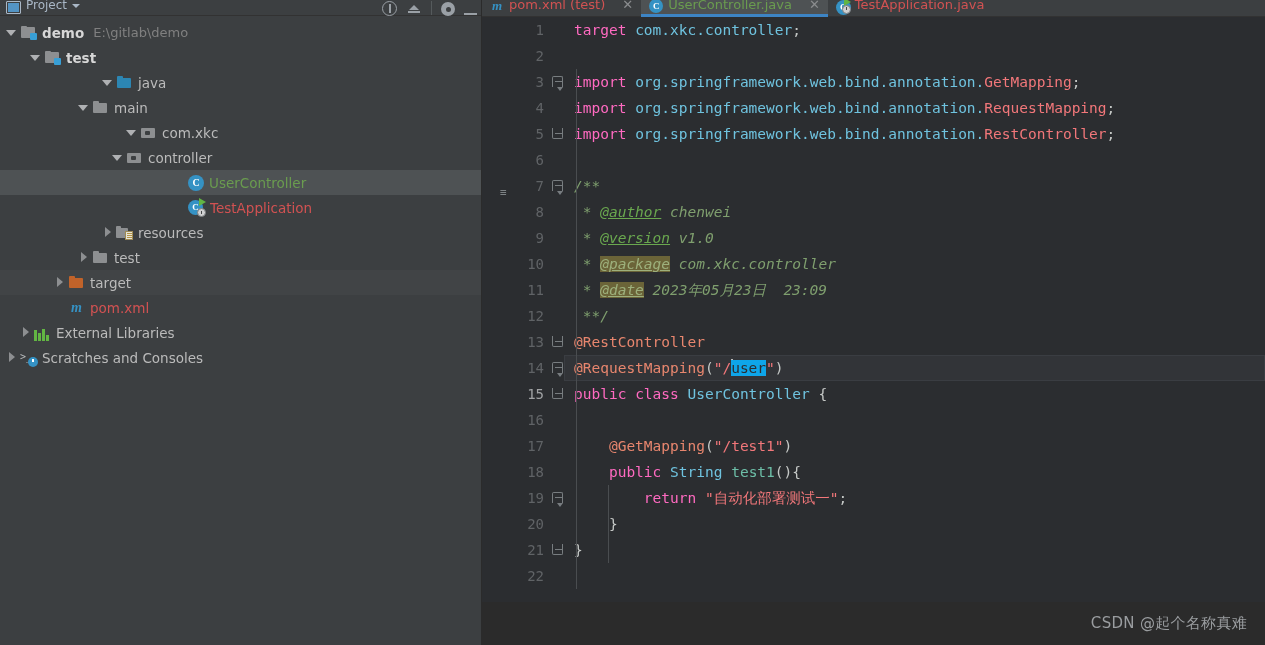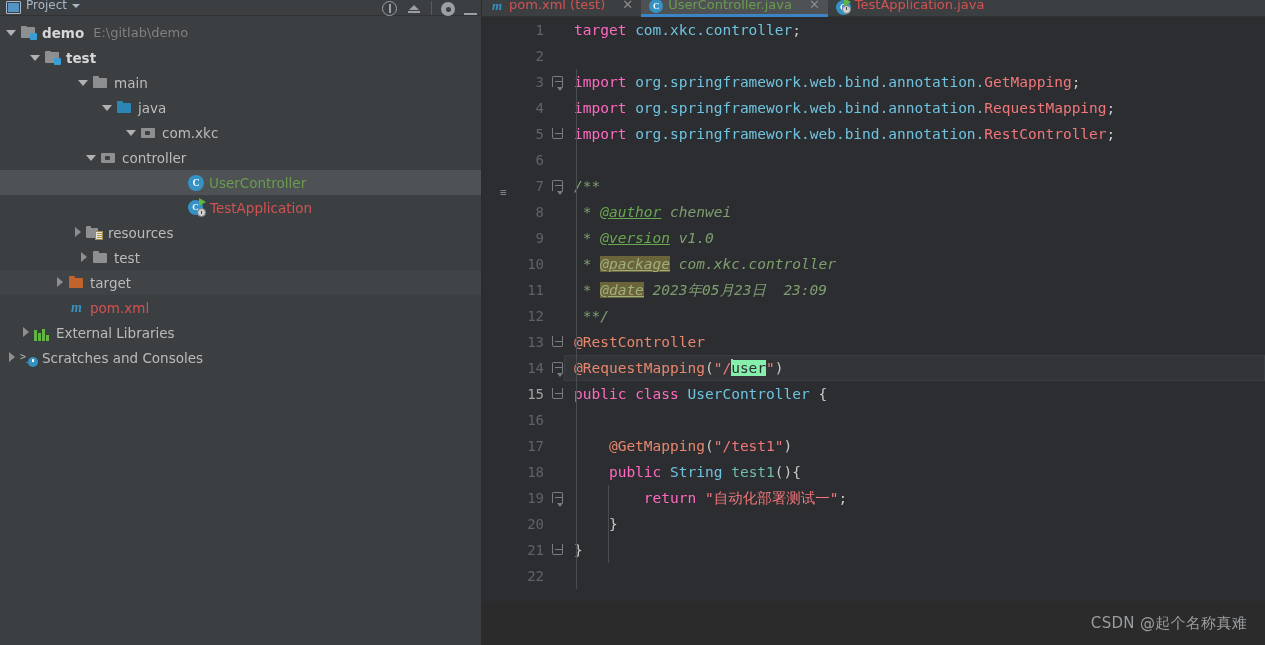--- a/index.html
+++ b/index.html
@@ -339,21 +339,21 @@
   .punct { color: #c5c8c6; }
   .ann { color: #e8866e; }
   .str { color: #f2777a; }
   .mth { color: #6dbfa8; }
   .cmt { color: #7f9f6e; font-style: italic; }
   .tag { color: #6aa84f; font-style: italic; text-decoration: underline; }
   .tag-hl {
     color: #9db07c; font-style: italic; text-decoration: underline;
     background: #6b6438;
   }
-  .sel-hl { background: #86efac; color: #2b2d30; }
+  .sel-hl { background: #0ea5e9; color: #2b2d30; }
   .caret {
     display: inline-block; width: 1.5px; height: 17px;
     background: #bbbbbb; vertical-align: -3px; margin-right: -1.5px;
   }
 
   
   .indent-guide {
     position: absolute; width: 1px; background: #4a4d50;
   }
 
@@ -399,55 +399,55 @@
           <span class="tlabel bold">demo</span>
           <span class="tpath">E:\gitlab\demo</span>
         </div>
         <div class="trow" style="padding-left: 30px;">
           <span class="arrow open"></span>
           <span class="ticon ic-module">
             <i class="badge-blue"></i>
           </span>
           <span class="tlabel bold">test</span>
         </div>
+        <div class="trow" style="padding-left: 102px;">
+          <span class="arrow open"></span>
+          <span class="ticon ic-folder-blue"></span>
+          <span class="tlabel plain">java</span>
+        </div>
         <div class="trow" style="padding-left: 78px;">
           <span class="arrow open"></span>
           <span class="ticon ic-folder"></span>
           <span class="tlabel plain">main</span>
         </div>
-        <div class="trow" style="padding-left: 102px;">
-          <span class="arrow open"></span>
-          <span class="ticon ic-folder-blue"></span>
-          <span class="tlabel plain">java</span>
-        </div>
         <div class="trow" style="padding-left: 126px;">
           <span class="arrow open"></span>
           <span class="ticon ic-package"></span>
           <span class="tlabel plain">com.xkc</span>
         </div>
-        <div class="trow" style="padding-left: 86px;">
+        <div class="trow" style="padding-left: 112px;">
           <span class="arrow open"></span>
           <span class="ticon ic-package"></span>
           <span class="tlabel plain">controller</span>
         </div>
         <div class="trow sel" style="padding-left: 174px;">
           <span class="arrow none"></span>
           <span class="ticon ic-class">C</span>
           <span class="tlabel green">UserController</span>
         </div>
         <div class="trow" style="padding-left: 174px;">
           <span class="arrow none"></span>
           <span class="ticon ic-springapp">
             <span class="base">C</span>
             <span class="run"></span>
             <span class="clk"></span>
           </span>
           <span class="tlabel redish">TestApplication</span>
         </div>
-        <div class="trow" style="padding-left: 72px;">
+        <div class="trow" style="padding-left: 102px;">
           <span class="arrow closed"></span>
           <span class="ticon ic-resources">
             <span class="badge-lines">
               <i></i>
               <i></i>
               <i></i>
             </span>
           </span>
           <span class="tlabel plain">resources</span>
         </div>

